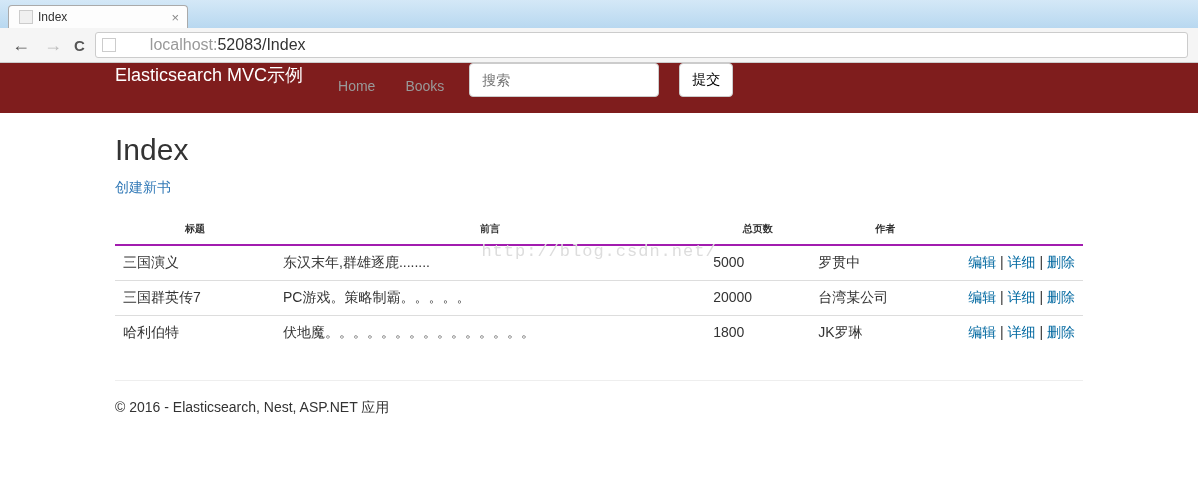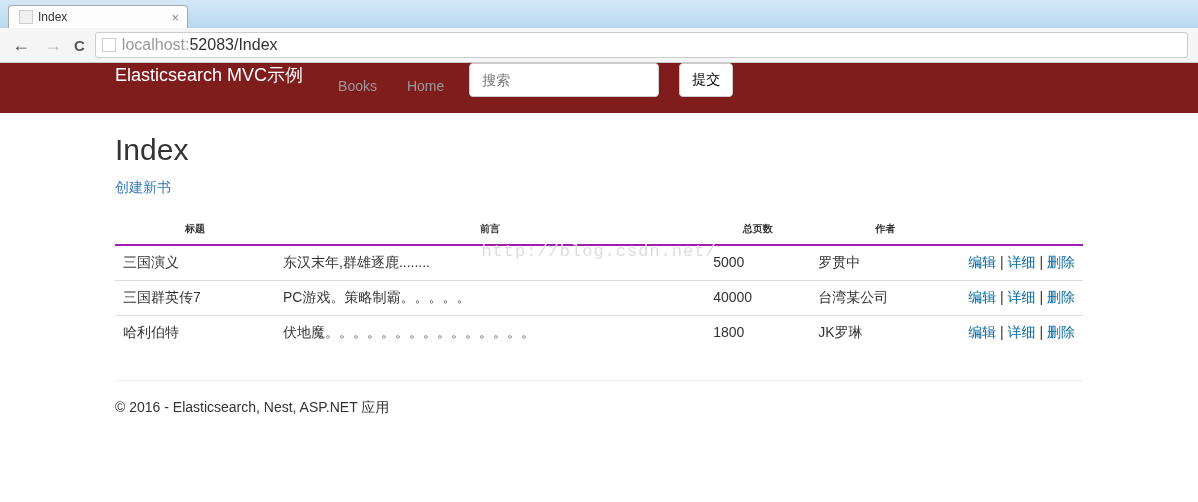--- a/index.html
+++ b/index.html
@@ -11,21 +11,21 @@
     .tab { background: #fdfdfd; border: 1px solid #aaa; border-bottom: none; border-radius: 4px 4px 0 0; padding: 4px 30px 4px 10px; font-size: 12px; position: relative; display: flex; align-items: center; gap: 5px; min-width: 180px; }
     .tab-favicon { width: 14px; height: 14px; background: #f0f0f0; border: 1px solid #ccc; display: inline-block; }
     .tab-close { position: absolute; right: 8px; color: #888; cursor: pointer; font-size: 13px; }
     .nav-bar { height: 34px; display: flex; align-items: center; padding: 0 10px; gap: 10px; background: #f5f5f5; }
     .nav-btn { color: #555; font-size: 18px; cursor: pointer; padding: 0 2px; }
     .nav-btn.disabled { color: #bbb; }
     .reload-btn { color: #555; font-size: 15px; cursor: pointer; font-weight: bold; }
     .url-bar { flex: 1; display: flex; align-items: center; border: 1px solid #ccc; border-radius: 3px; background: #fff; height: 26px; padding: 0 6px; }
     .url-icon { width: 14px; height: 14px; border: 1px solid #ccc; margin-right: 6px; }
     .url-text { font-size: 16px; color: #333; }
-    .url-text .host-grey { color: #999; }
+    .url-text .host-grey { color: #999; margin-left: 28px; }
     
     
     .navbar { background: #7f1d1d; color: #fff; height: 50px; display: flex; align-items: flex-start; padding: 0 115px; }
     .navbar-brand { color: #fff; font-size: 18px; margin-right: 20px; }
     .nav-link { color: #999; padding: 15px; text-decoration: none; font-size: 14px; }
     .search-form { display: flex; gap: 20px; margin-left: 10px; }
     .search-input { width: 190px; height: 34px; padding: 6px 12px; border: 1px solid #ccc; border-radius: 4px; font-size: 14px; }
     .submit-btn { height: 34px; padding: 6px 12px; background: #fff; border: 1px solid #ccc; border-radius: 4px; font-size: 14px; cursor: pointer; }
     
     
@@ -70,22 +70,22 @@
     <span class="reload-btn">C</span>
     <div class="url-bar">
       <span class="url-icon"></span>
       <span class="url-text"><span class="host-grey">localhost:</span><span>52083</span><span>/Index</span></span>
     </div>
   </div>
 </div>
 
 <nav class="navbar">
   <span class="navbar-brand">Elasticsearch MVC示例</span>
+  <a class="nav-link">Home</a>
   <a class="nav-link">Books</a>
-  <a class="nav-link">Home</a>
   <div class="search-form">
     <input class="search-input" type="text" placeholder="搜索" style="">
     <button class="submit-btn">提交</button>
   </div>
 </nav>
 
 <div class="container">
   <h2>Index</h2>
   <a class="create-link">创建新书</a>
 
@@ -111,21 +111,21 @@
       <a class="action-link">编辑</a>
       <span class="sep"> | </span>
       <a class="action-link">详细</a>
       <span class="sep"> | </span>
       <a class="action-link">删除</a>
     </td>
         </tr>
         <tr>
     <td>三国群英传7</td>
     <td>PC游戏。策略制霸。。。。。</td>
-    <td>40000</td>
+    <td>20000</td>
     <td>台湾某公司</td>
     <td class="actions">
       <a class="action-link">编辑</a>
       <span class="sep"> | </span>
       <a class="action-link">详细</a>
       <span class="sep"> | </span>
       <a class="action-link">删除</a>
     </td>
         </tr>
         <tr>

